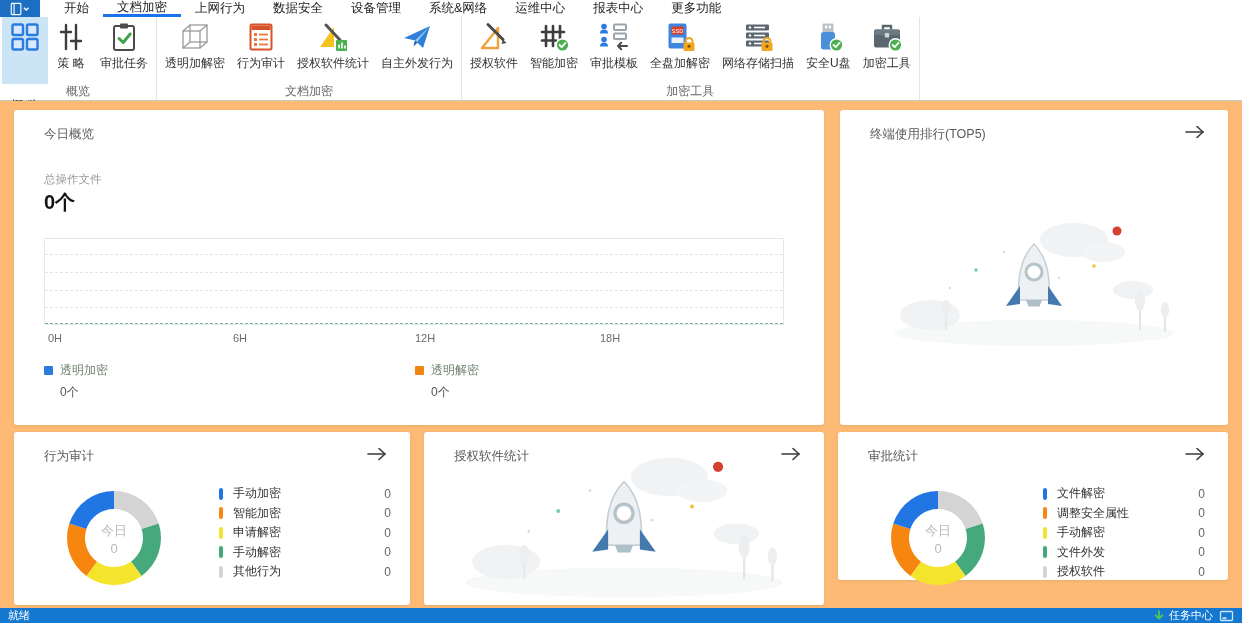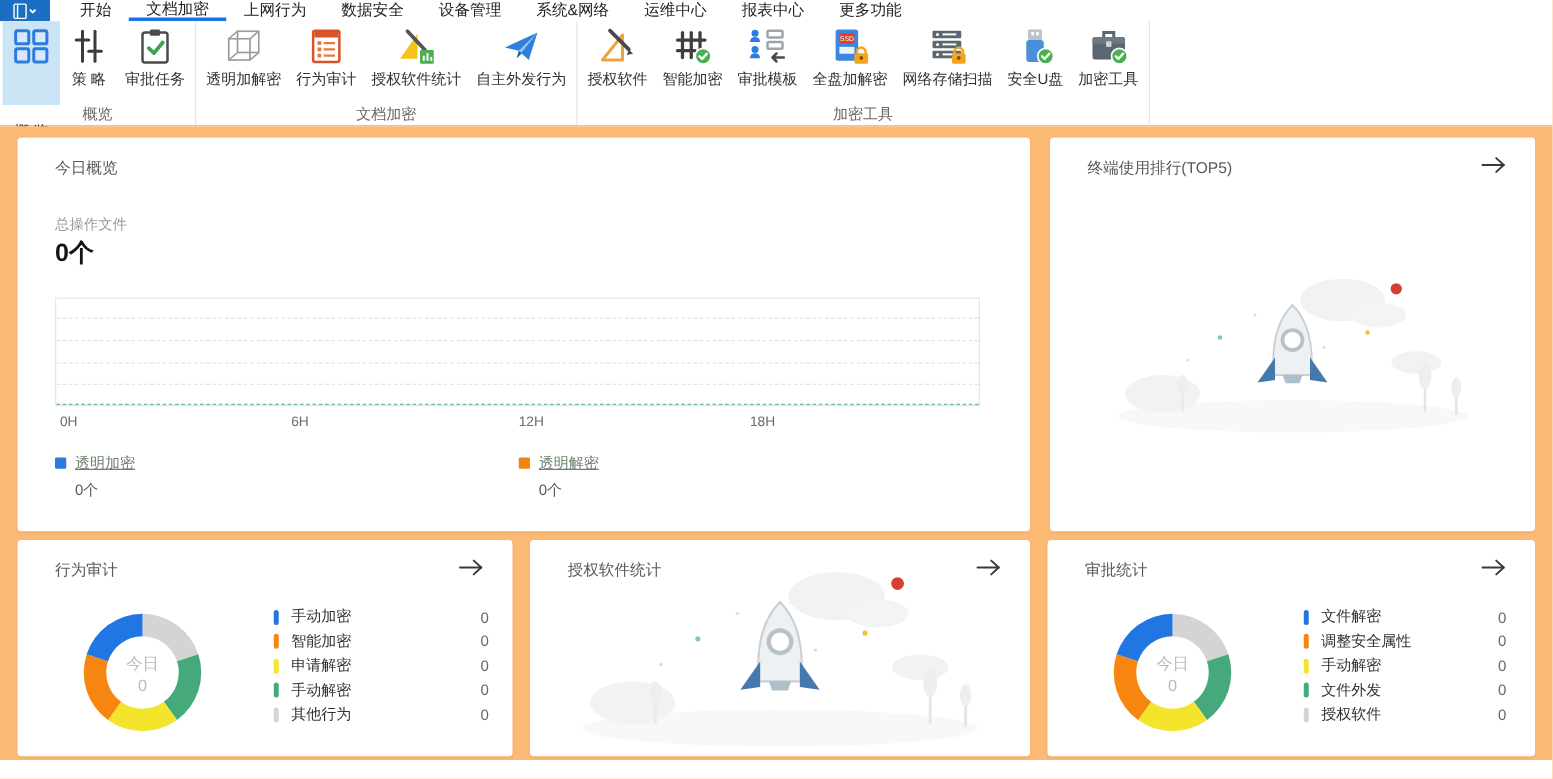--- a/index.html
+++ b/index.html
@@ -30,33 +30,33 @@
   #main { position:absolute; left:0; top:101px; width:100%; height:507px; background:#fdba74; }
   .card { position:absolute; background:#fff; border-radius:3px; box-shadow:0 1px 3px rgba(0,0,0,.07); }
   .card-title { position:absolute; left:30px; top:16px; font-size:12.5px; color:#595959; }
   .card-arrow { position:absolute; right:22px; top:14px; width:22px; height:18px; cursor:pointer; }
   .card-arrow svg { width:22px; height:16px; }
 
   #card-overview { left:14px; top:9px;  width:810px; height:315px; }
   #card-terminal { left:840px; top:9px; width:388px; height:315px; }
   #card-behavior { left:14px; top:331px; width:396px; height:173px; }
   #card-software { left:424px; top:331px; width:400px; height:173px; }
-  #card-approval { left:838px; top:331px; width:390px; height:173px; }
+  #card-approval { left:838px; top:331px; width:390px; height:148px; }
 
   
   .stat-label { position:absolute; left:30px; top:62px; font-size:11.5px; color:#9a9a9a; }
   .stat-value { position:absolute; left:30px; top:79px; font-size:20px; font-weight:bold; color:#141414; }
   #hour-chart { position:absolute; left:30px; top:128px; width:740px; height:87px; border:1px solid #e7e7e7; }
   .hgrid { position:absolute; left:0; width:100%; border-top:1px dashed #e0e7e1; }
   .hgrid-green { position:absolute; left:0; bottom:0; width:100%; border-top:1px dashed #6fbd8f; }
   .htick { position:absolute; top:222px; transform:translateX(-50%); font-size:11px; color:#6b6b6b; }
   .ov-legend { position:absolute; top:252px; font-size:12px; }
   .ov-legend-head { display:flex; align-items:center; }
   .ov-mark { width:9px; height:9px; display:inline-block; margin-right:7px; border-radius:1px; }
-  .ov-label { color:#70806f;text-decoration:underline; }
+  .ov-label { color:#70806f; }
   .ov-value { margin:5px 0 0 16px; color:#555; }
 
   
   .donut { position:absolute; left:44px; top:50px; width:112px; height:112px; }
   .dlegend { position:absolute; top:52px; }
   #card-behavior .dlegend { left:205px; width:172px; }
   #card-approval .dlegend { left:205px; width:162px; }
   .dlegend-row { display:flex; align-items:center; height:19.5px; }
   .dmark { width:4px; height:12px; border-radius:2px; margin-right:10px; flex:0 0 auto; }
   .dlabel { flex:1; font-size:12px; color:#333; white-space:nowrap; }
@@ -500,14 +500,33 @@
           <div class="dlegend-row">
             <span class="dmark" style="background: rgb(212, 212, 212);"></span>
             <span class="dlabel">授权软件</span>
             <span class="dvalue">0</span>
           </div>
         </div>
     </div>
 
   </div>
 
+  <div id="statusbar">
+    <span id="status-left">就绪</span>
+    <div id="status-right">
+      <div id="task-center-btn">
+        <span class="sb-ico">
+            <svg width="12" height="12" viewBox="0 0 14 14">
+              <path d="M7 1.5 v8 M3 6 L7 10 11 6" stroke="#52c45e" stroke-width="2.2" fill="none" stroke-linecap="round" stroke-linejoin="round"></path>
+            </svg>
+          </span>
+        <span>任务中心</span>
+      </div>
+      <span class="sb-ico">
+          <svg width="15" height="12" viewBox="0 0 15 12" fill="none" stroke="#cfe6fb" stroke-width="1.3">
+            <rect x="1.5" y="1.5" width="12" height="9" rx="1"></rect>
+            <line x1="3.5" y1="8.2" x2="7.5" y2="8.2" stroke-width="1.8"></line>
+          </svg>
+        </span>
+    </div>
+  </div>
 
 </div>
 
 </body></html>

